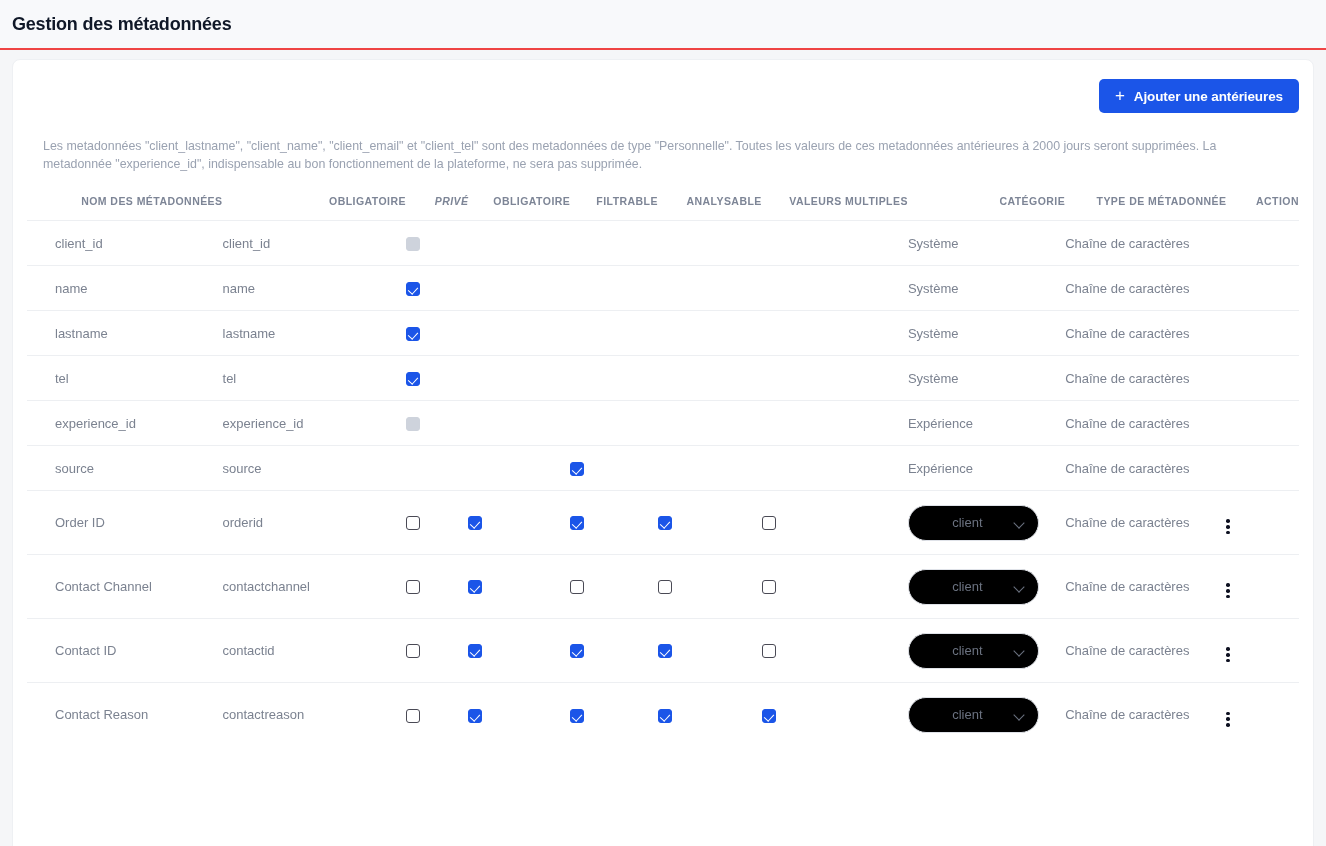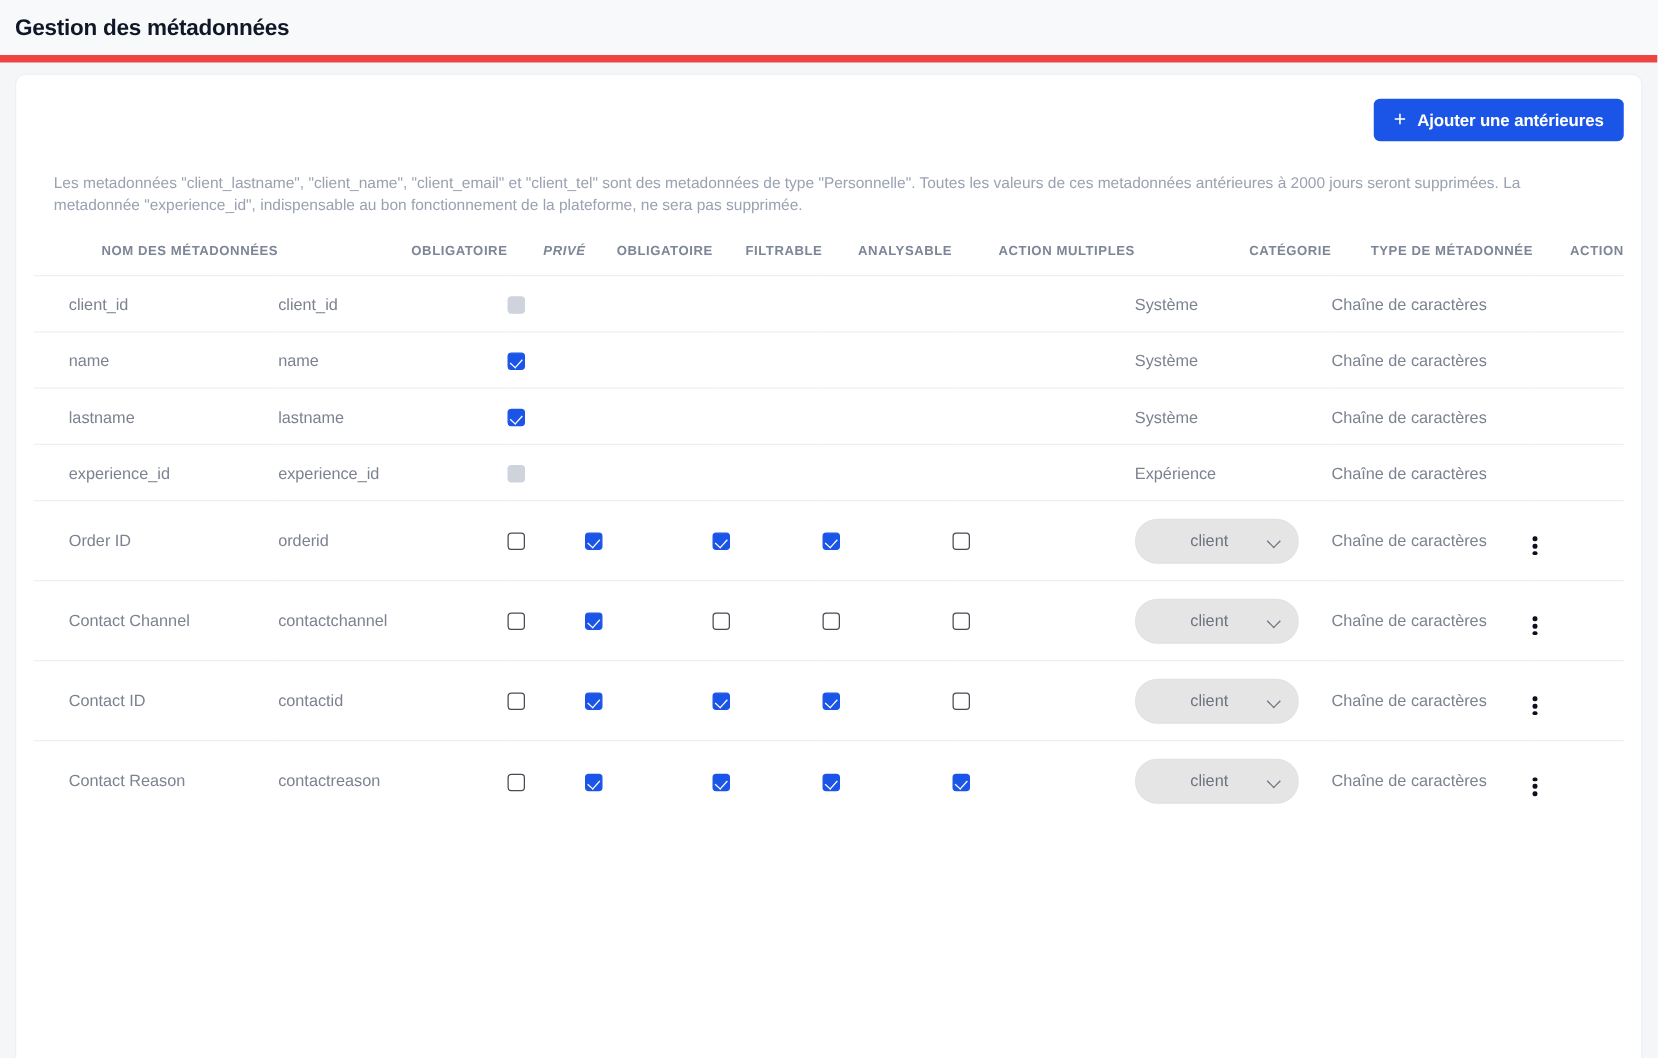--- a/index.html
+++ b/index.html
@@ -11,21 +11,21 @@
     overflow: hidden;
   }
 
   
   .page-header {
     height: 50px;
     padding: 0 0 0 12px;
     display: flex;
     align-items: center;
     background: #f8f9fb;
-    border-bottom: 6px solid #ef4444;
+    border-bottom: 2px solid #ef4444;
   }
   .page-title {
     font-size: 18px;
     font-weight: bold;
     color: #101828;
     letter-spacing: -0.2px;
   }
 
   
   .card {
@@ -156,21 +156,21 @@
   
   .sel {
     display: inline-flex;
     align-items: center;
     justify-content: flex-end;
     width: 131px;
     height: 36px;
     padding: 0 12px 0 0;
     border: 1px solid #dfe2e8;
     border-radius: 20px;
-    background: #e5e5e5;
+    background: #000000;
     font-size: 13px;
     color: #6b7280;
     cursor: pointer;
   }
   .sel .sel-label { flex: 1; text-align: center; padding-left: 12px; }
   .sel .chev {
     width: 12px; height: 7px;
     flex: 0 0 auto;
     position: relative;
   }
@@ -222,21 +222,21 @@
 
   <table class="meta-table">
     <thead>
       <tr id="header-row">
           <th class="c-name">NOM DES MÉTADONNÉES</th>
           <th class="c-ident">OBLIGATOIRE</th>
           <th class="c-prive">PRIVÉ</th>
           <th class="c-oblig">OBLIGATOIRE</th>
           <th class="c-filtr">FILTRABLE</th>
           <th class="c-analys">ANALYSABLE</th>
-          <th class="c-valm">ACTION MULTIPLES</th>
+          <th class="c-valm">VALEURS MULTIPLES</th>
           <th class="c-cat">CATÉGORIE</th>
           <th class="c-type">TYPE DE MÉTADONNÉE</th>
           <th class="c-action">ACTION</th>
         </tr>
     </thead>
     <tbody id="table-body">
         <tr>
           <td class="c-name">client_id</td>
           <td class="c-ident">client_id</td>
           <td class="c-prive cell-center"><span class="cb disabled"></span></td>
@@ -266,25 +266,49 @@
           <td class="c-prive cell-center"><span class="cb checked"></span></td>
           <td class="c-oblig cell-center"><span class="cb blank"></span></td>
           <td class="c-filtr cell-center"><span class="cb blank"></span></td>
           <td class="c-analys cell-center"><span class="cb blank"></span></td>
           <td class="c-valm cell-center"><span class="cb blank"></span></td>
           <td class="c-cat">Système</td>
           <td class="c-type">Chaîne de caractères</td>
           <td class="c-action"></td>
         </tr>
         <tr>
+          <td class="c-name">tel</td>
+          <td class="c-ident">tel</td>
+          <td class="c-prive cell-center"><span class="cb checked"></span></td>
+          <td class="c-oblig cell-center"><span class="cb blank"></span></td>
+          <td class="c-filtr cell-center"><span class="cb blank"></span></td>
+          <td class="c-analys cell-center"><span class="cb blank"></span></td>
+          <td class="c-valm cell-center"><span class="cb blank"></span></td>
+          <td class="c-cat">Système</td>
+          <td class="c-type">Chaîne de caractères</td>
+          <td class="c-action"></td>
+        </tr>
+        <tr>
           <td class="c-name">experience_id</td>
           <td class="c-ident">experience_id</td>
           <td class="c-prive cell-center"><span class="cb disabled"></span></td>
           <td class="c-oblig cell-center"><span class="cb blank"></span></td>
           <td class="c-filtr cell-center"><span class="cb blank"></span></td>
+          <td class="c-analys cell-center"><span class="cb blank"></span></td>
+          <td class="c-valm cell-center"><span class="cb blank"></span></td>
+          <td class="c-cat">Expérience</td>
+          <td class="c-type">Chaîne de caractères</td>
+          <td class="c-action"></td>
+        </tr>
+        <tr>
+          <td class="c-name">source</td>
+          <td class="c-ident">source</td>
+          <td class="c-prive cell-center"><span class="cb blank"></span></td>
+          <td class="c-oblig cell-center"><span class="cb blank"></span></td>
+          <td class="c-filtr cell-center"><span class="cb checked"></span></td>
           <td class="c-analys cell-center"><span class="cb blank"></span></td>
           <td class="c-valm cell-center"><span class="cb blank"></span></td>
           <td class="c-cat">Expérience</td>
           <td class="c-type">Chaîne de caractères</td>
           <td class="c-action"></td>
         </tr>
         <tr class="tall">
           <td class="c-name">Order ID</td>
           <td class="c-ident">orderid</td>
           <td class="c-prive cell-center"><span class="cb unchecked"></span></td>

